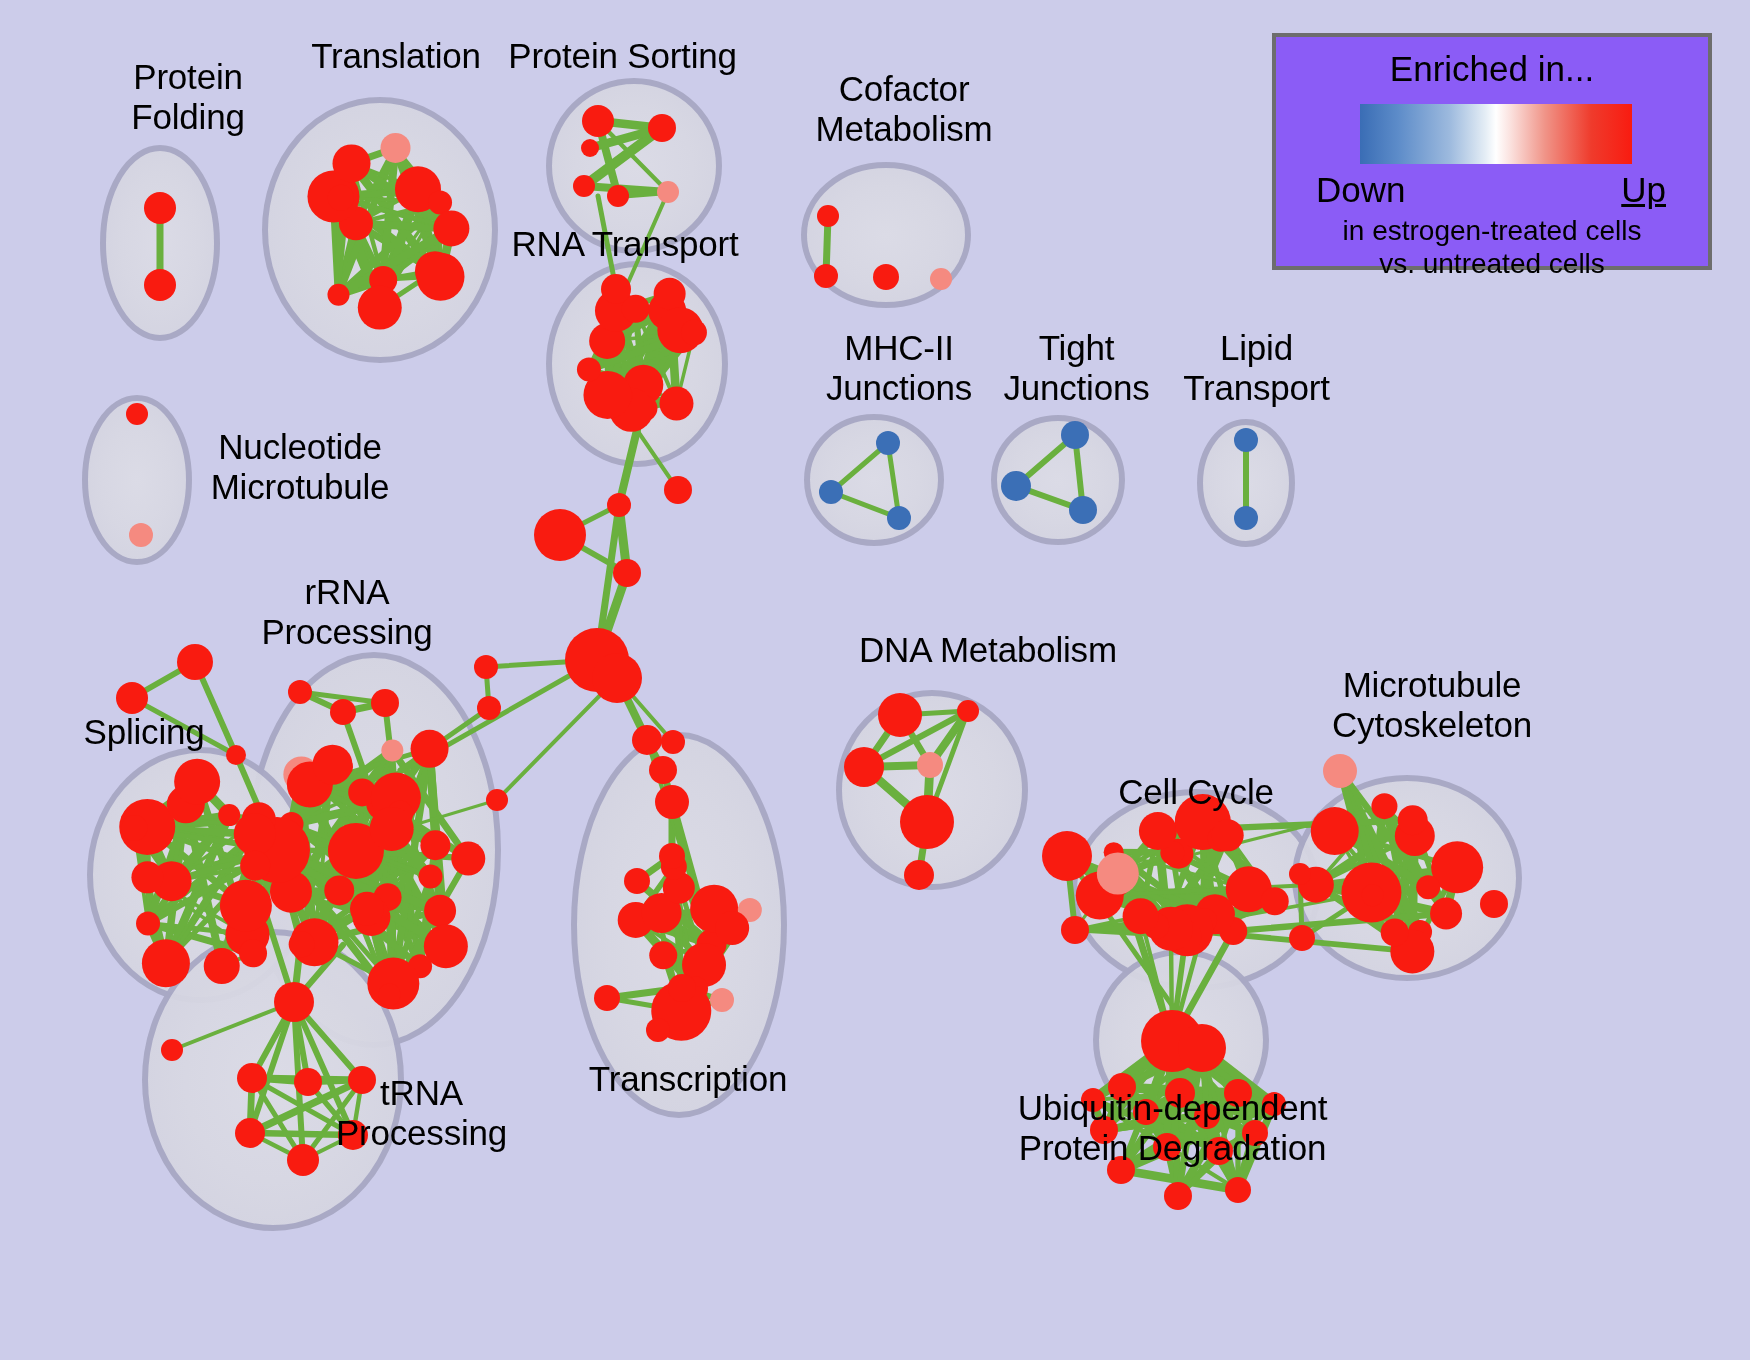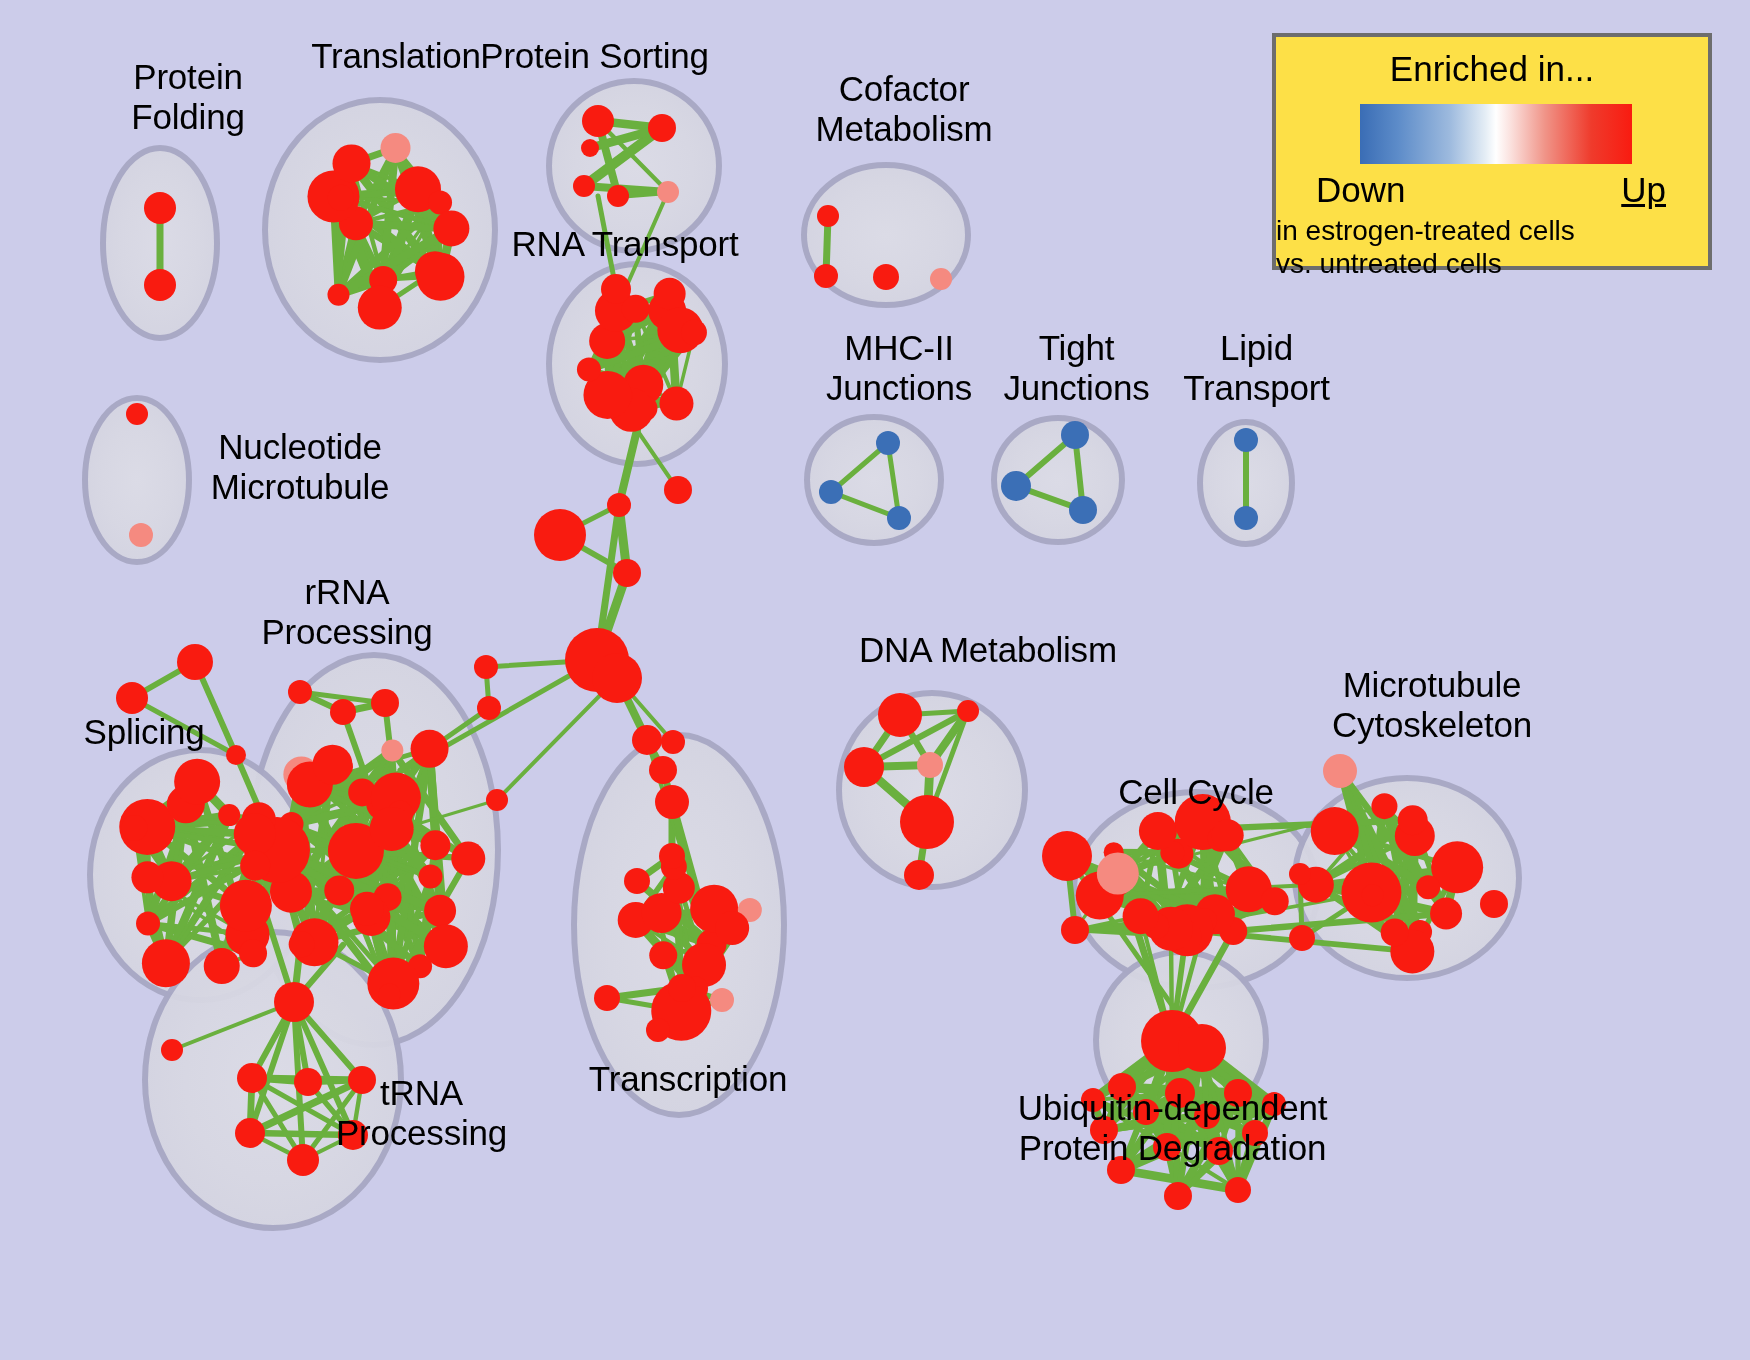--- a/index.html
+++ b/index.html
@@ -19,37 +19,37 @@
     line-height:40px;
     white-space:pre;
     text-align:center;
     letter-spacing:-0.2px;
   }
   
   #legend{
     position:absolute;
     left:1272px;top:33px;
     width:440px;height:237px;
-    background:#fde047;
+    background:#8b5cf6;
     border:4px solid #6d6d6d;
     box-sizing:border-box;
   }
   #legend-title{
     position:absolute;left:0;top:12px;width:100%;
     text-align:center;font-size:35px;color:#000;
   }
   #legend-bar{
     position:absolute;left:84px;top:67px;width:272px;height:60px;
     background:linear-gradient(to right,#3a6db5 0%,#5d8cc9 14%,#9dbade 33%,#e4edf5 46%,#ffffff 50%,#fbe3e0 55%,#f09488 68%,#ef3b2c 85%,#f91b10 100%);
   }
   #legend-down{position:absolute;left:40px;top:133px;font-size:35px;color:#000;}
   #legend-up{position:absolute;right:42px;top:133px;font-size:35px;color:#000;text-decoration:underline;}
   #legend-sub{
     position:absolute;left:0;top:177px;width:100%;
-    font-size:28px;line-height:33px;color:#000;white-space:pre-line;
+    text-align:center;font-size:28px;line-height:33px;color:#000;white-space:pre-line;
   }
 </style>
 </head>
 <body>
 
 <div id="root">
 
   <svg id="net" viewBox="0 0 1750 1360">
     <defs>
       <radialGradient id="cg" cx="50%" cy="50%" r="62%">
@@ -925,21 +925,21 @@
         <circle cx="1207" cy="1116" r="13" fill="#f91b10"></circle>
         <circle cx="1274" cy="1104" r="12" fill="#f91b10"></circle>
         <circle cx="1093" cy="1100" r="12" fill="#f91b10"></circle>
       </g>
   </svg>
 
   <div id="cluster-labels">
       <div class="clabel" style="left: 88px; top: 57px; width: 200px;">Protein
 Folding</div>
       <div class="clabel" style="left: 296px; top: 36px; width: 200px;">Translation</div>
-      <div class="clabel" style="left: 472px; top: 36px; width: 245px;">Protein Sorting</div>
+      <div class="clabel" style="left: 500px; top: 36px; width: 245px;">Protein Sorting</div>
       <div class="clabel" style="left: 505px; top: 224px; width: 240px;">RNA Transport</div>
       <div class="clabel" style="left: 800px; top: 69px; width: 208px;">Cofactor
 Metabolism</div>
       <div class="clabel" style="left: 196px; top: 427px; width: 208px;">Nucleotide
 Microtubule</div>
       <div class="clabel" style="left: 805px; top: 328px; width: 188px;">MHC-II
 Junctions</div>
       <div class="clabel" style="left: 985px; top: 328px; width: 183px;">Tight
 Junctions</div>
       <div class="clabel" style="left: 1165px; top: 328px; width: 183px;">Lipid

